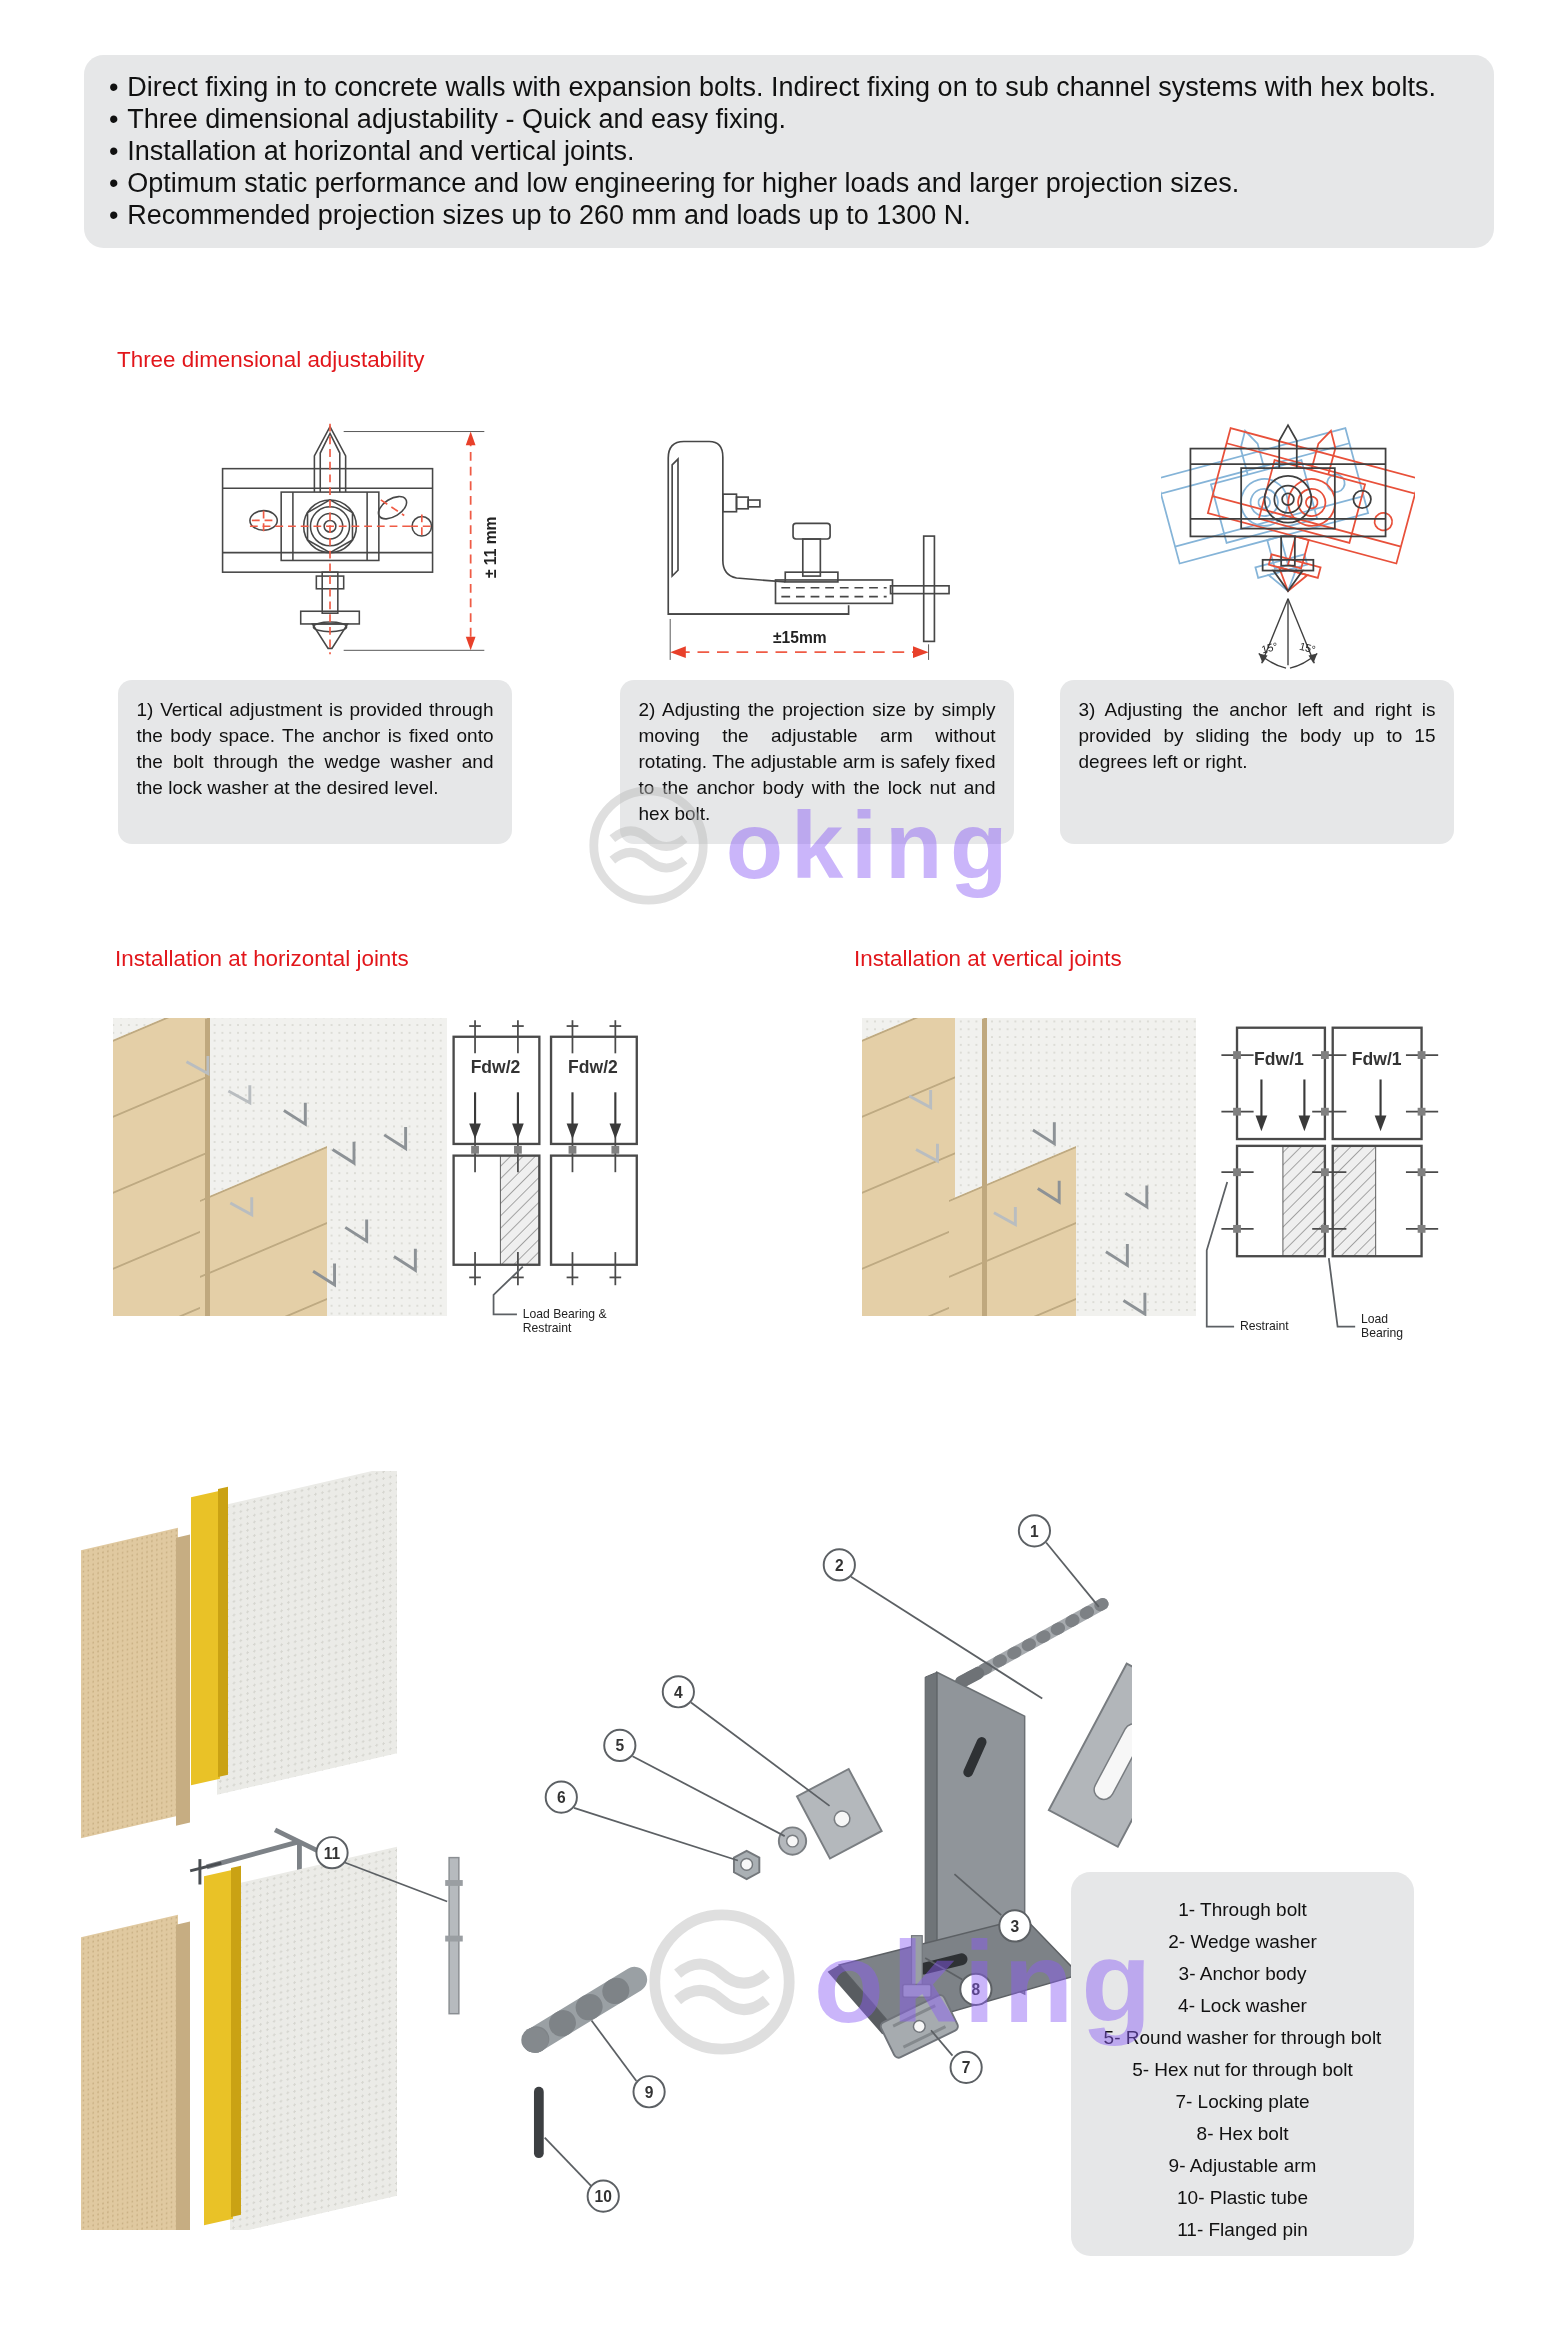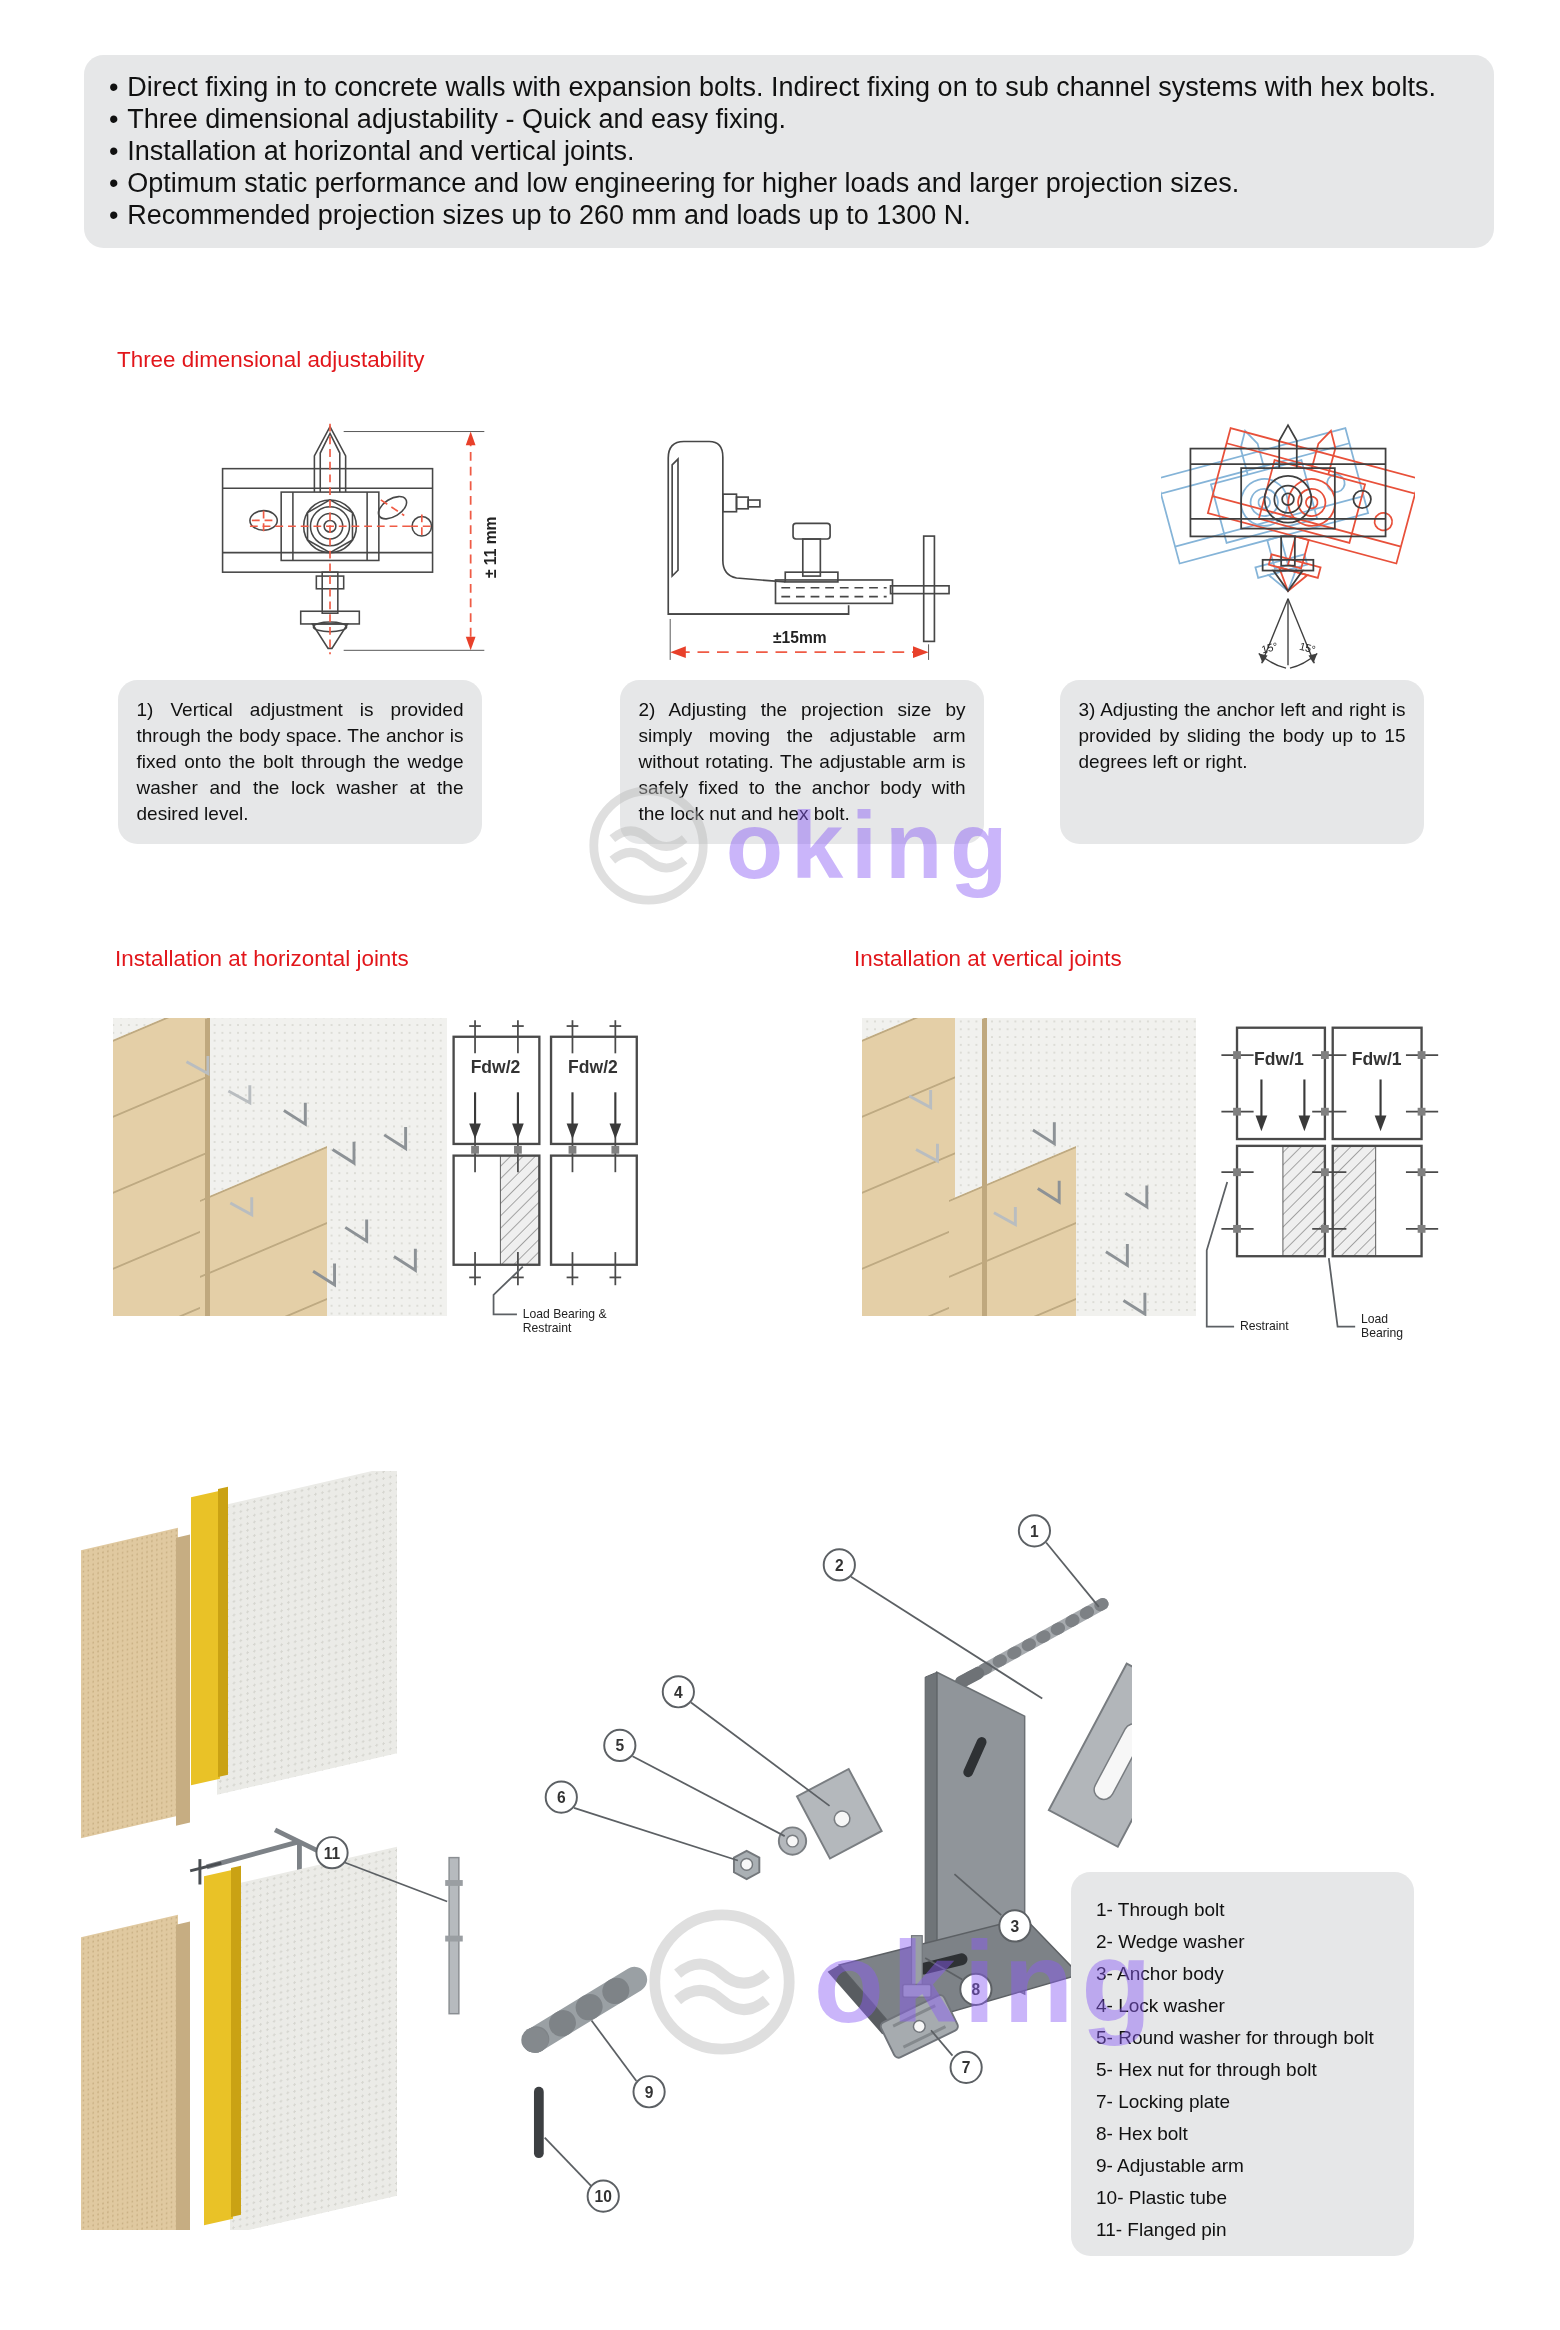--- a/index.html
+++ b/index.html
@@ -6,22 +6,22 @@
   #page{position:relative;width:1560px;height:2331px;background:#fff;overflow:hidden;
         font-family:"Liberation Sans",sans-serif;color:#111;}
 
   
   .graybox{position:absolute;background:#e6e7e8;border-radius:19.5px;box-sizing:border-box;}
   #intro-box{left:84px;top:55px;width:1410px;height:193px;padding:15.6px 25px;}
   #intro-box ul{margin:0;padding:0;list-style:none;}
   #intro-box li{font-size:27px;line-height:32px;white-space:nowrap;}
   #intro-box li::before{content:"•";margin-right:8.8px;}
 
-  .caption{top:680px;width:364px;height:164px;padding:16.6px 18.5px;
-           font-size:19px;line-height:26px;text-align:justify;text-align-last:left;}
+  .caption{top:680px;width:394px;height:164px;padding:16.6px 18.5px;
+           font-size:19px;line-height:26px;text-align:justify;text-align-last:left;border-radius:14px;}
   #caption-1{left:118px;}
   #caption-2{left:620px;}
   #caption-3{left:1060px;}
 
   
   .red-heading{position:absolute;color:#e2161b;font-size:22.4px;font-weight:400;white-space:nowrap;}
   #h-threedim{left:117px;top:347px;}
   #h-horiz{left:115px;top:946px;}
   #h-vert{left:854px;top:946px;}
 
@@ -69,21 +69,21 @@
   .dim-label{font-size:16px;font-weight:bold;fill:#222;}
   .fdw-label{font-size:18px;font-weight:bold;fill:#333;}
   .legend-label{font-size:12.5px;fill:#222;}
   .angle-label{font-size:11px;fill:#222;}
 
   .callout-circle{fill:#fff;stroke:#5c6064;stroke-width:2px;}
   .callout-num{font-size:16px;font-weight:bold;fill:#333;text-anchor:middle;}
   .leader{stroke:#5c6064;stroke-width:1.8px;fill:none;}
 
   #parts-box{left:1071px;top:1872px;width:343px;height:384px;padding:21.5px 25px;}
-  #parts-box ul{margin:0;padding:0;list-style:none;}
+  #parts-box ul{margin:0;padding:0;list-style:none;text-align:center;}
   #parts-box li{font-size:19px;line-height:32px;white-space:nowrap;}
 </style>
 </head>
 <body>
 
 <div id="page">
 
   <div id="intro-box" class="graybox">
     <ul>
       <li>Direct fixing in to concrete walls with expansion bolts. Indirect fixing on to sub channel systems with hex bolts.</li>

